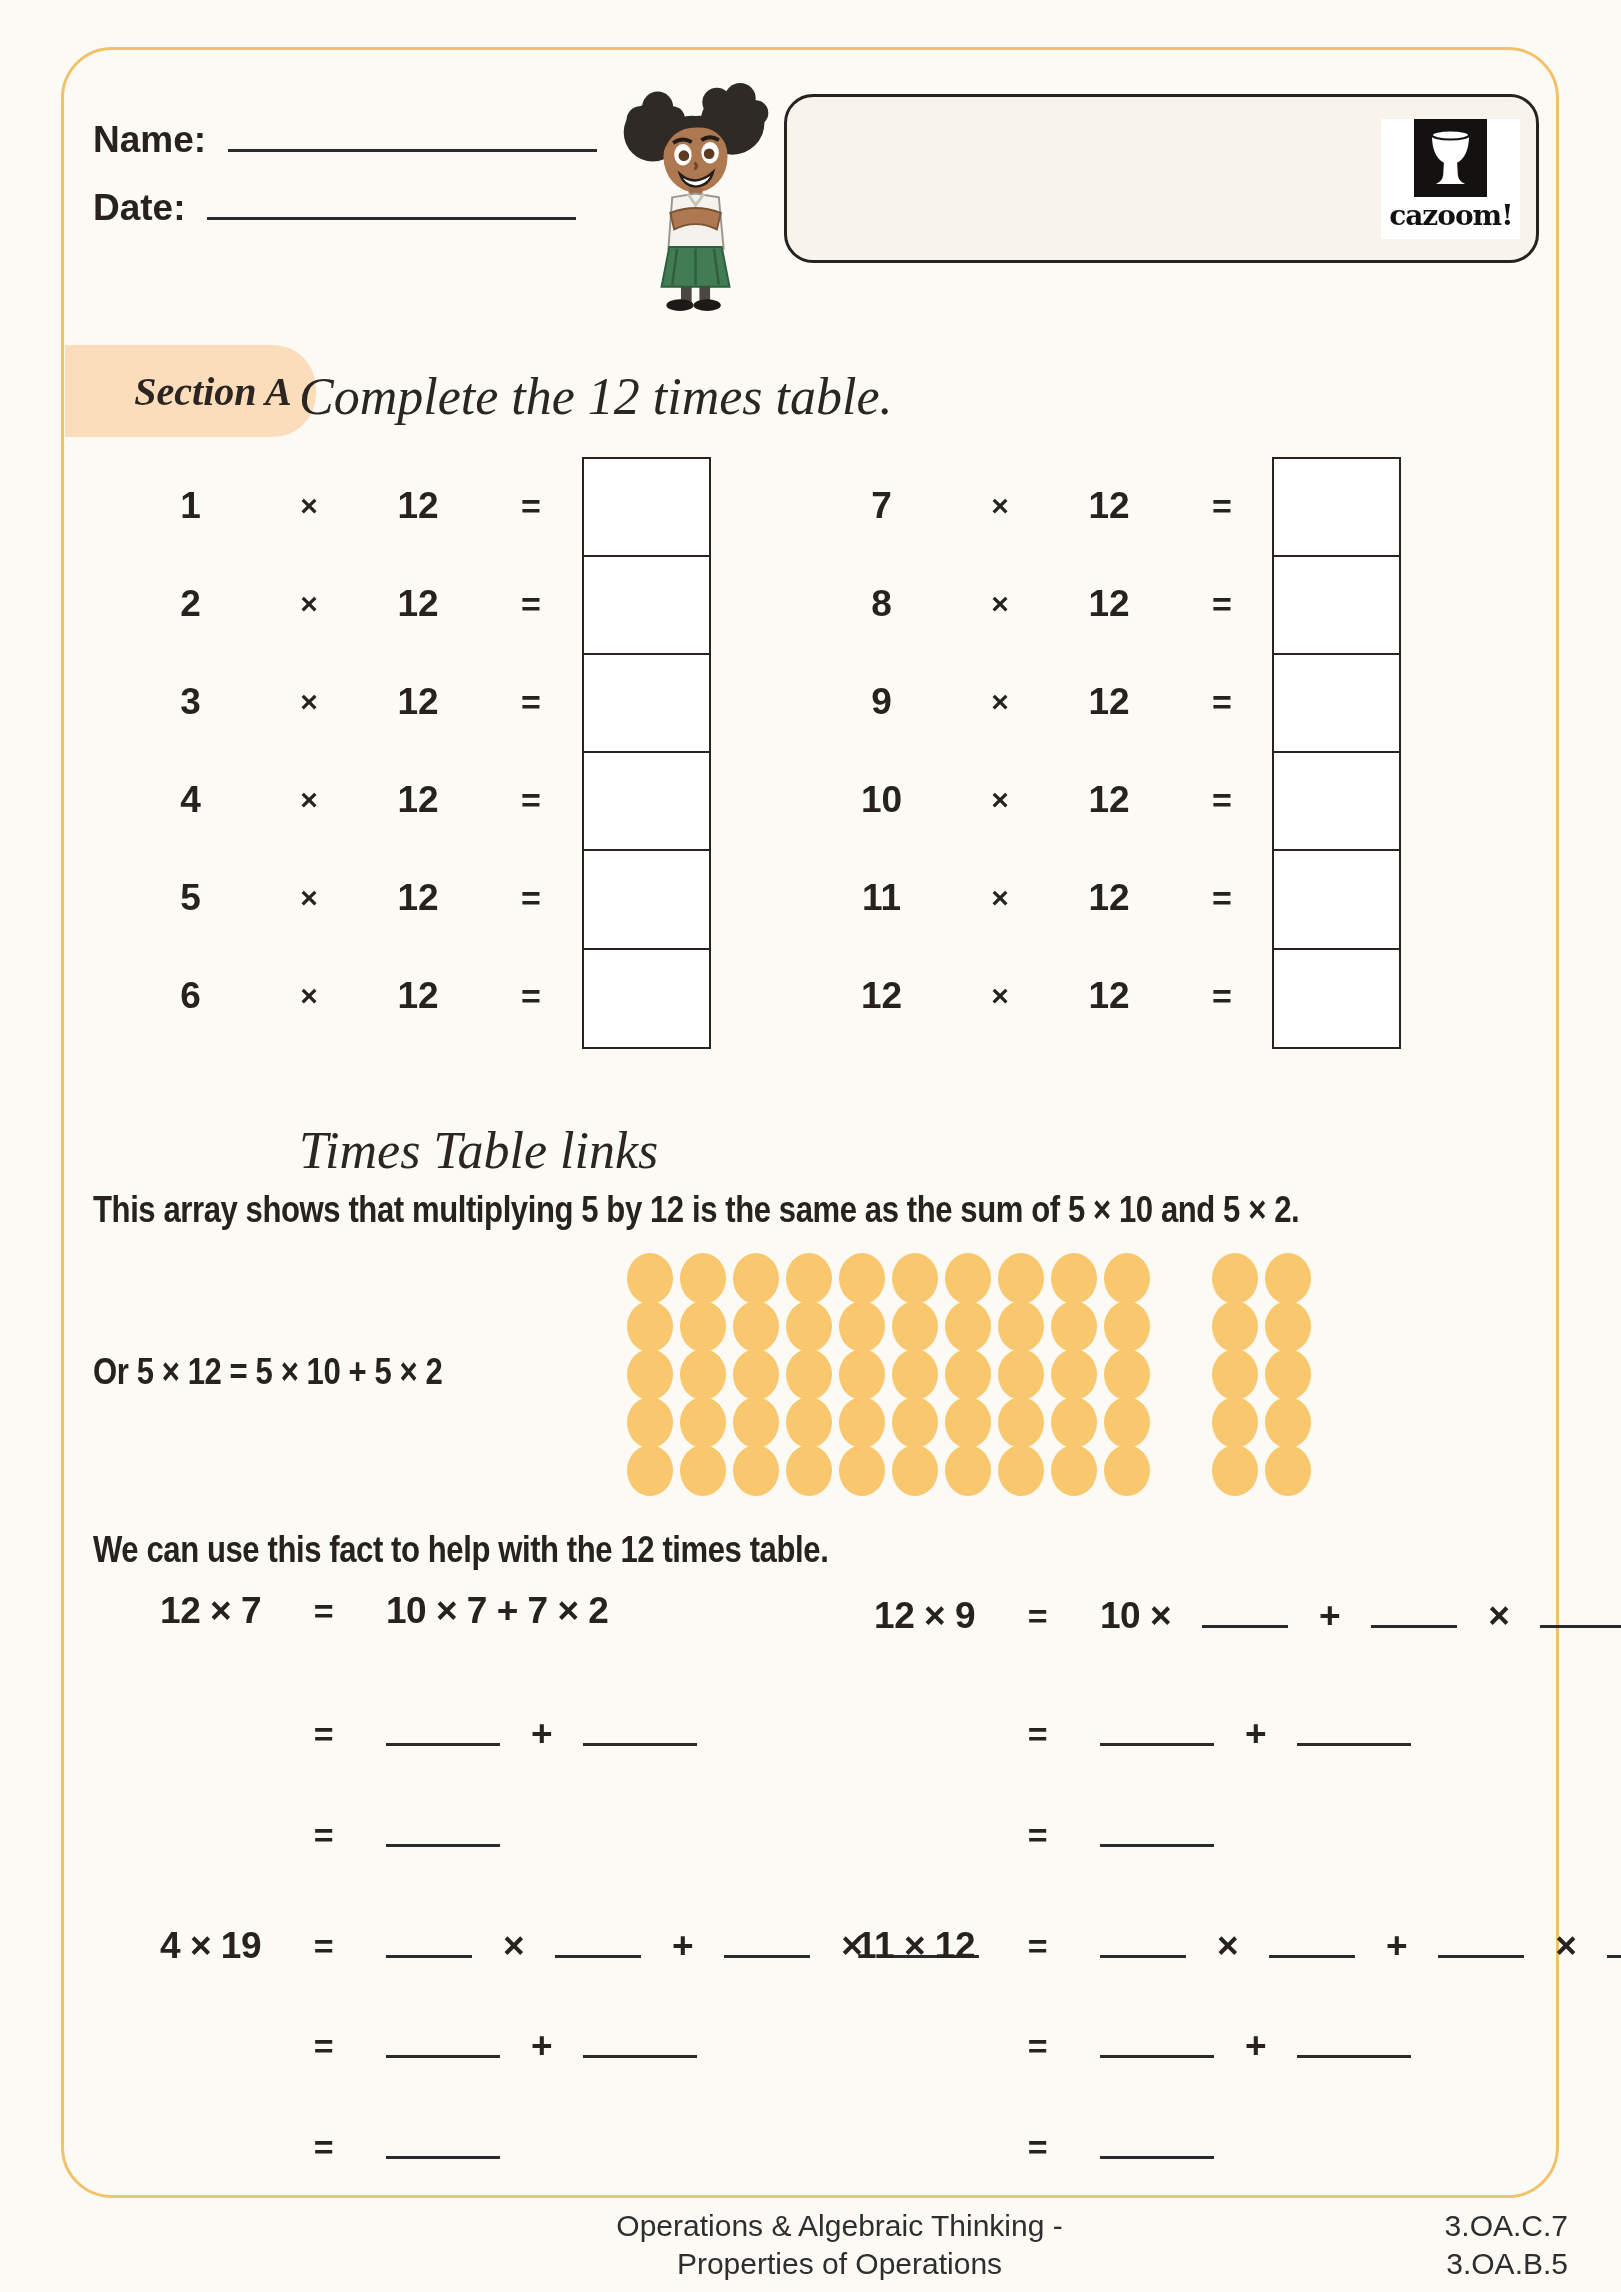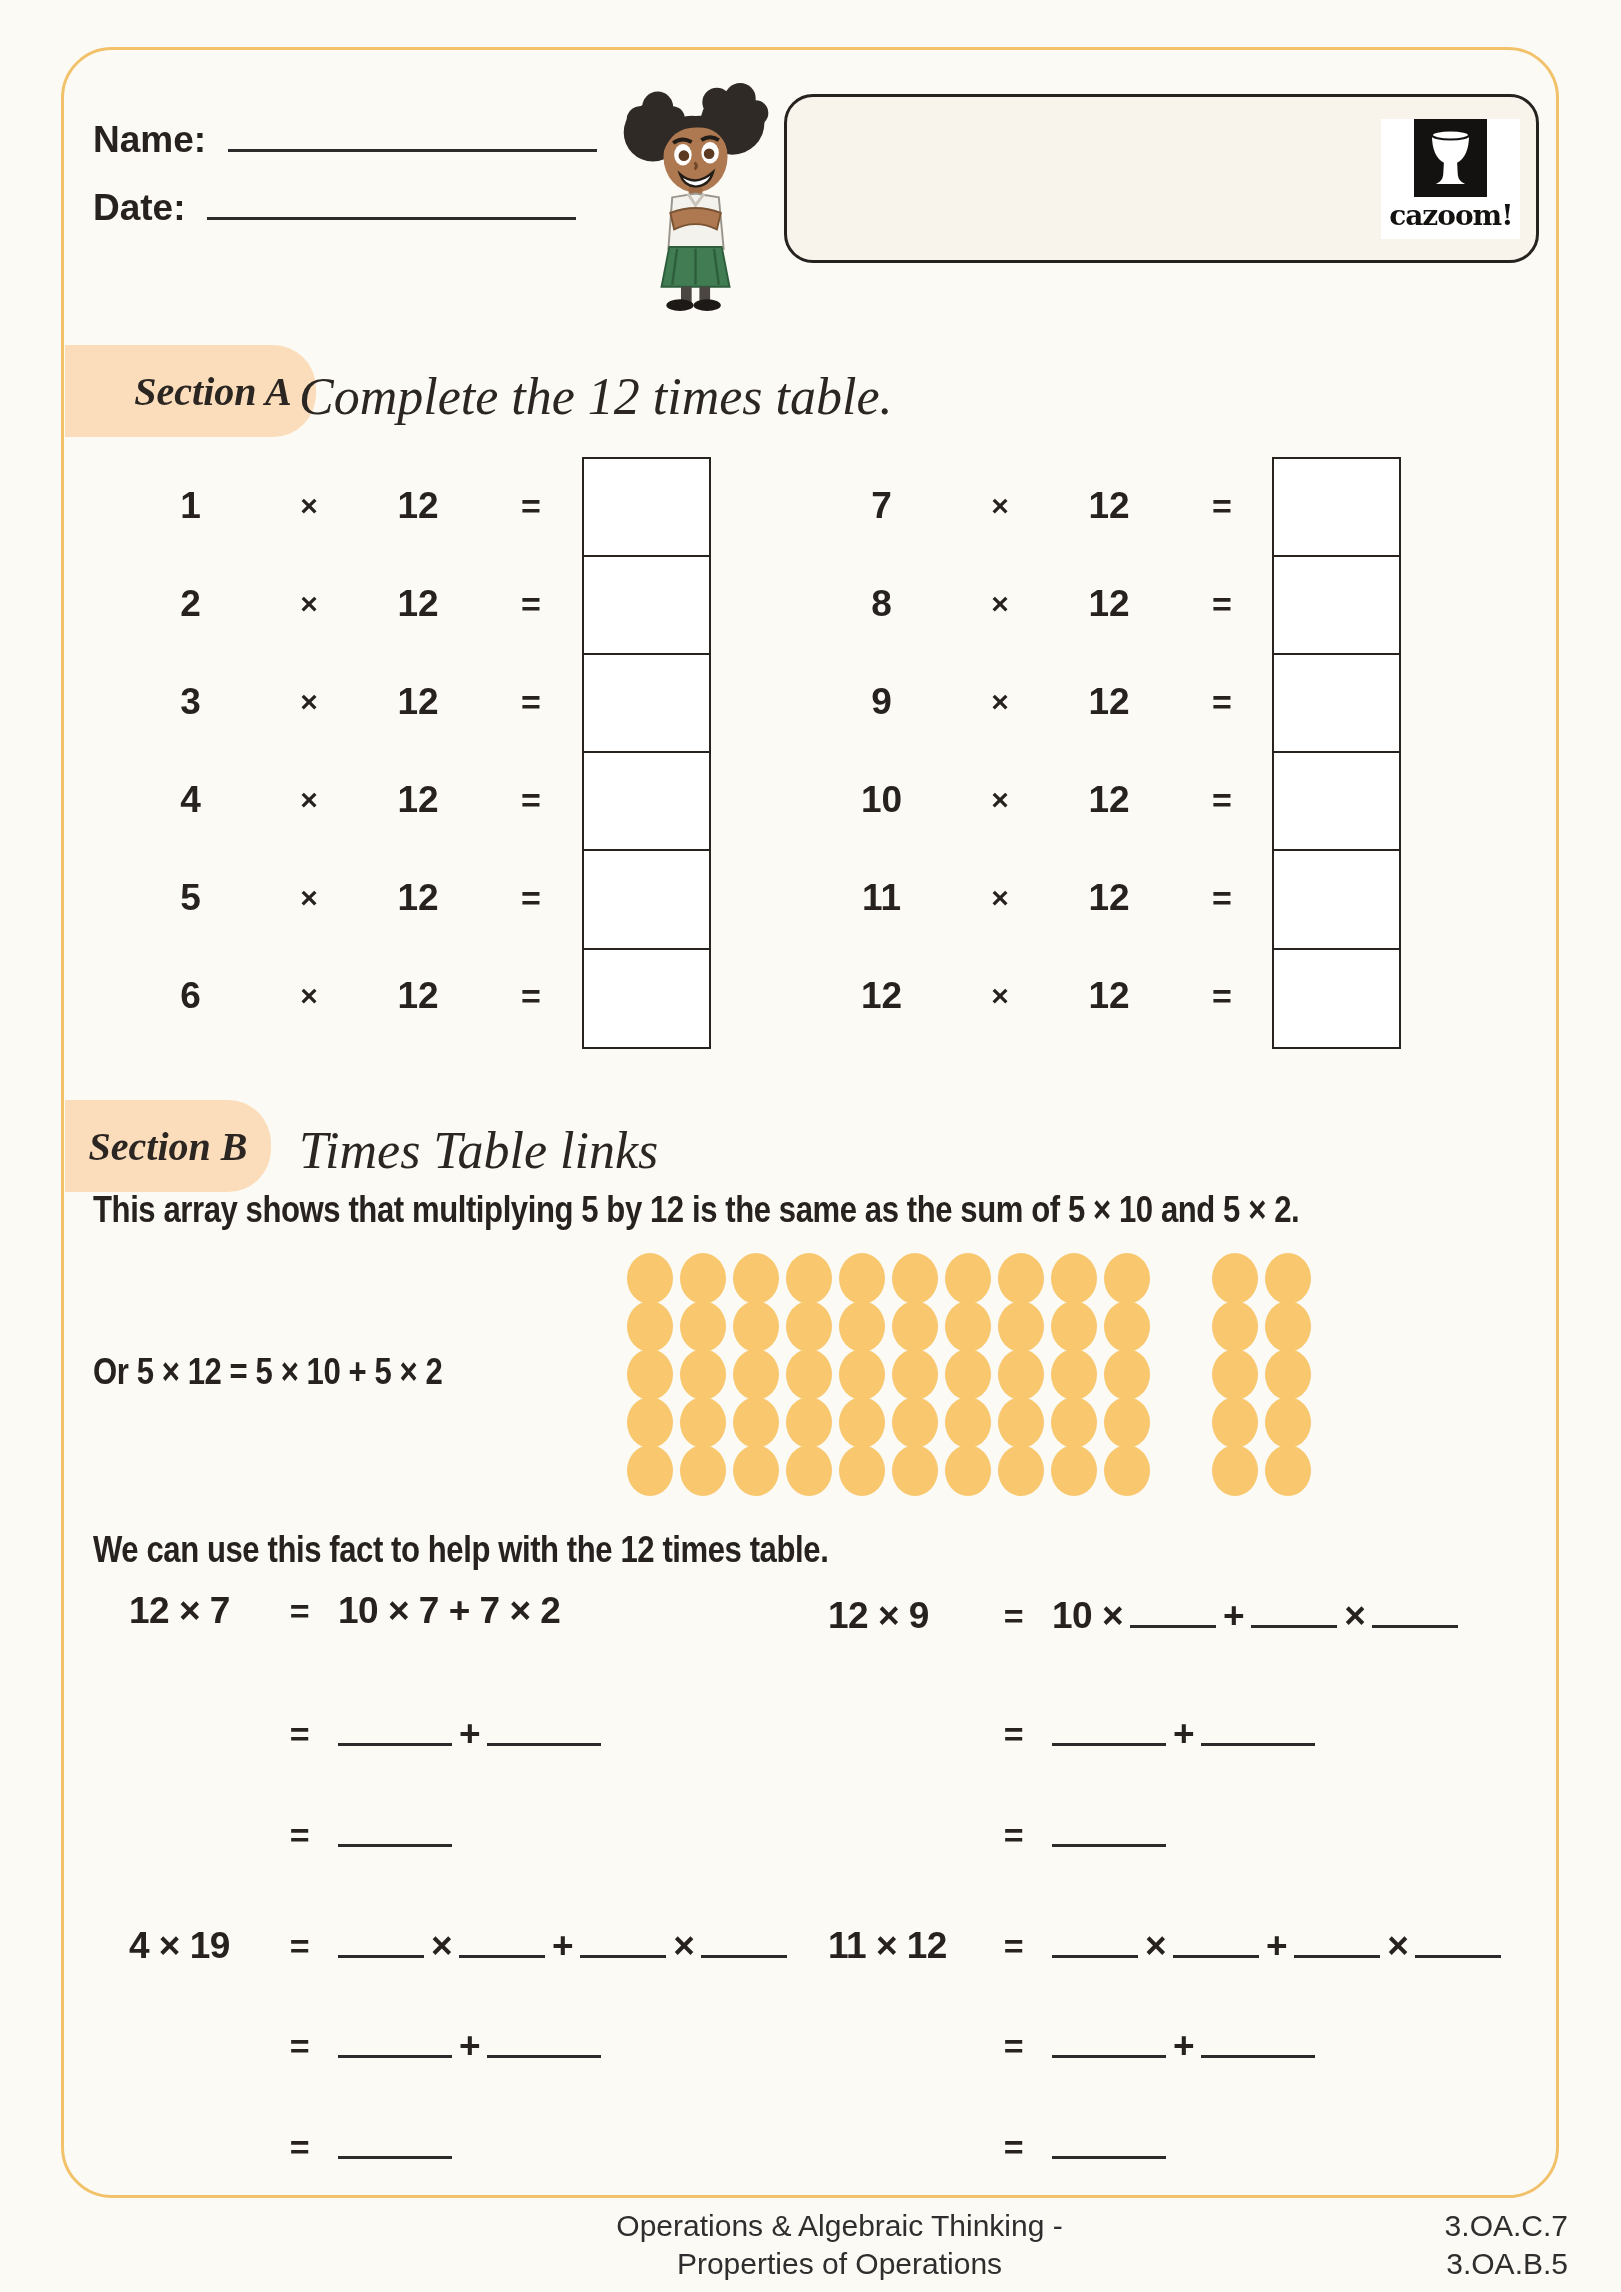--- a/index.html
+++ b/index.html
@@ -50,21 +50,21 @@
              white-space:nowrap;transform:scaleX(.84);transform-origin:0 50%;}
   .intro{left:93px;top:1189px;} .or-line{left:93px;top:1351px;} .fact-line{left:93px;top:1529px;}
   .dots{position:absolute;left:627px;top:1253px;display:grid;
         grid-template-columns:repeat(10,53px) 55px repeat(2,53px);grid-auto-rows:48px;}
   .dot{width:46px;height:51px;border-radius:50%;}
 
   
   .problem{position:absolute;font-size:37px;font-weight:bold;letter-spacing:-0.5px;}
   .p0{left:129px;top:1590px;} .p1{left:828px;top:1590px;}
   .p2{left:129px;top:1920px;} .p3{left:828px;top:1920px;}
-  .eq-line{display:flex;align-items:baseline;column-gap:7px;height:67px;white-space:nowrap;}
+  .eq-line{display:flex;align-items:baseline;column-gap:31px;height:67px;white-space:nowrap;text-align:right;}
   .p0 .eq-line:nth-child(2),.p1 .eq-line:nth-child(2){margin-top:51px;}
   .p2 .eq-line:nth-child(2),.p3 .eq-line:nth-child(2){margin-top:33px;}
   .eq-line:nth-child(3){margin-top:34px;}
   .lhs{display:inline-block;} .p0 .lhs,.p2 .lhs{width:132px;} .p1 .lhs,.p3 .lhs{width:147px;}
   .tok-eq{display:inline-flex;width:63px;justify-content:center;font-size:34px;}
   .blank{display:inline-block;height:35px;margin-bottom:-9.8px;border-bottom:3.4px solid #2B2B2B;}
   .eq-line.l1 .blank{width:86px;} .eq-line.l2 .blank,.eq-line.l3 .blank{width:114px;}
 
   
   .footer-left{position:absolute;left:65px;top:2207px;font-size:30px;color:#3F3F3F;line-height:38px;}
@@ -199,21 +199,20 @@
     </div>
   <div class="boxes right">
       <div class="abox"></div>
       <div class="abox"></div>
       <div class="abox"></div>
       <div class="abox"></div>
       <div class="abox"></div>
       <div class="abox"></div>
     </div>
 
-  <div class="sec-label sec-b">Section B</div>
   <div class="sec-caption cap-b">Times Table links</div>
 
   <div class="bold-line intro">This array shows that multiplying 5 by 12 is the same as the sum of 5 × 10 and 5 × 2.</div>
   <div class="dots">
       <div class="dot" style="background: rgb(248, 199, 110);"></div>
       <div class="dot" style="background: rgb(248, 199, 110);"></div>
       <div class="dot" style="background: rgb(248, 199, 110);"></div>
       <div class="dot" style="background: rgb(248, 199, 110);"></div>
       <div class="dot" style="background: rgb(248, 199, 110);"></div>
       <div class="dot" style="background: rgb(248, 199, 110);"></div>

